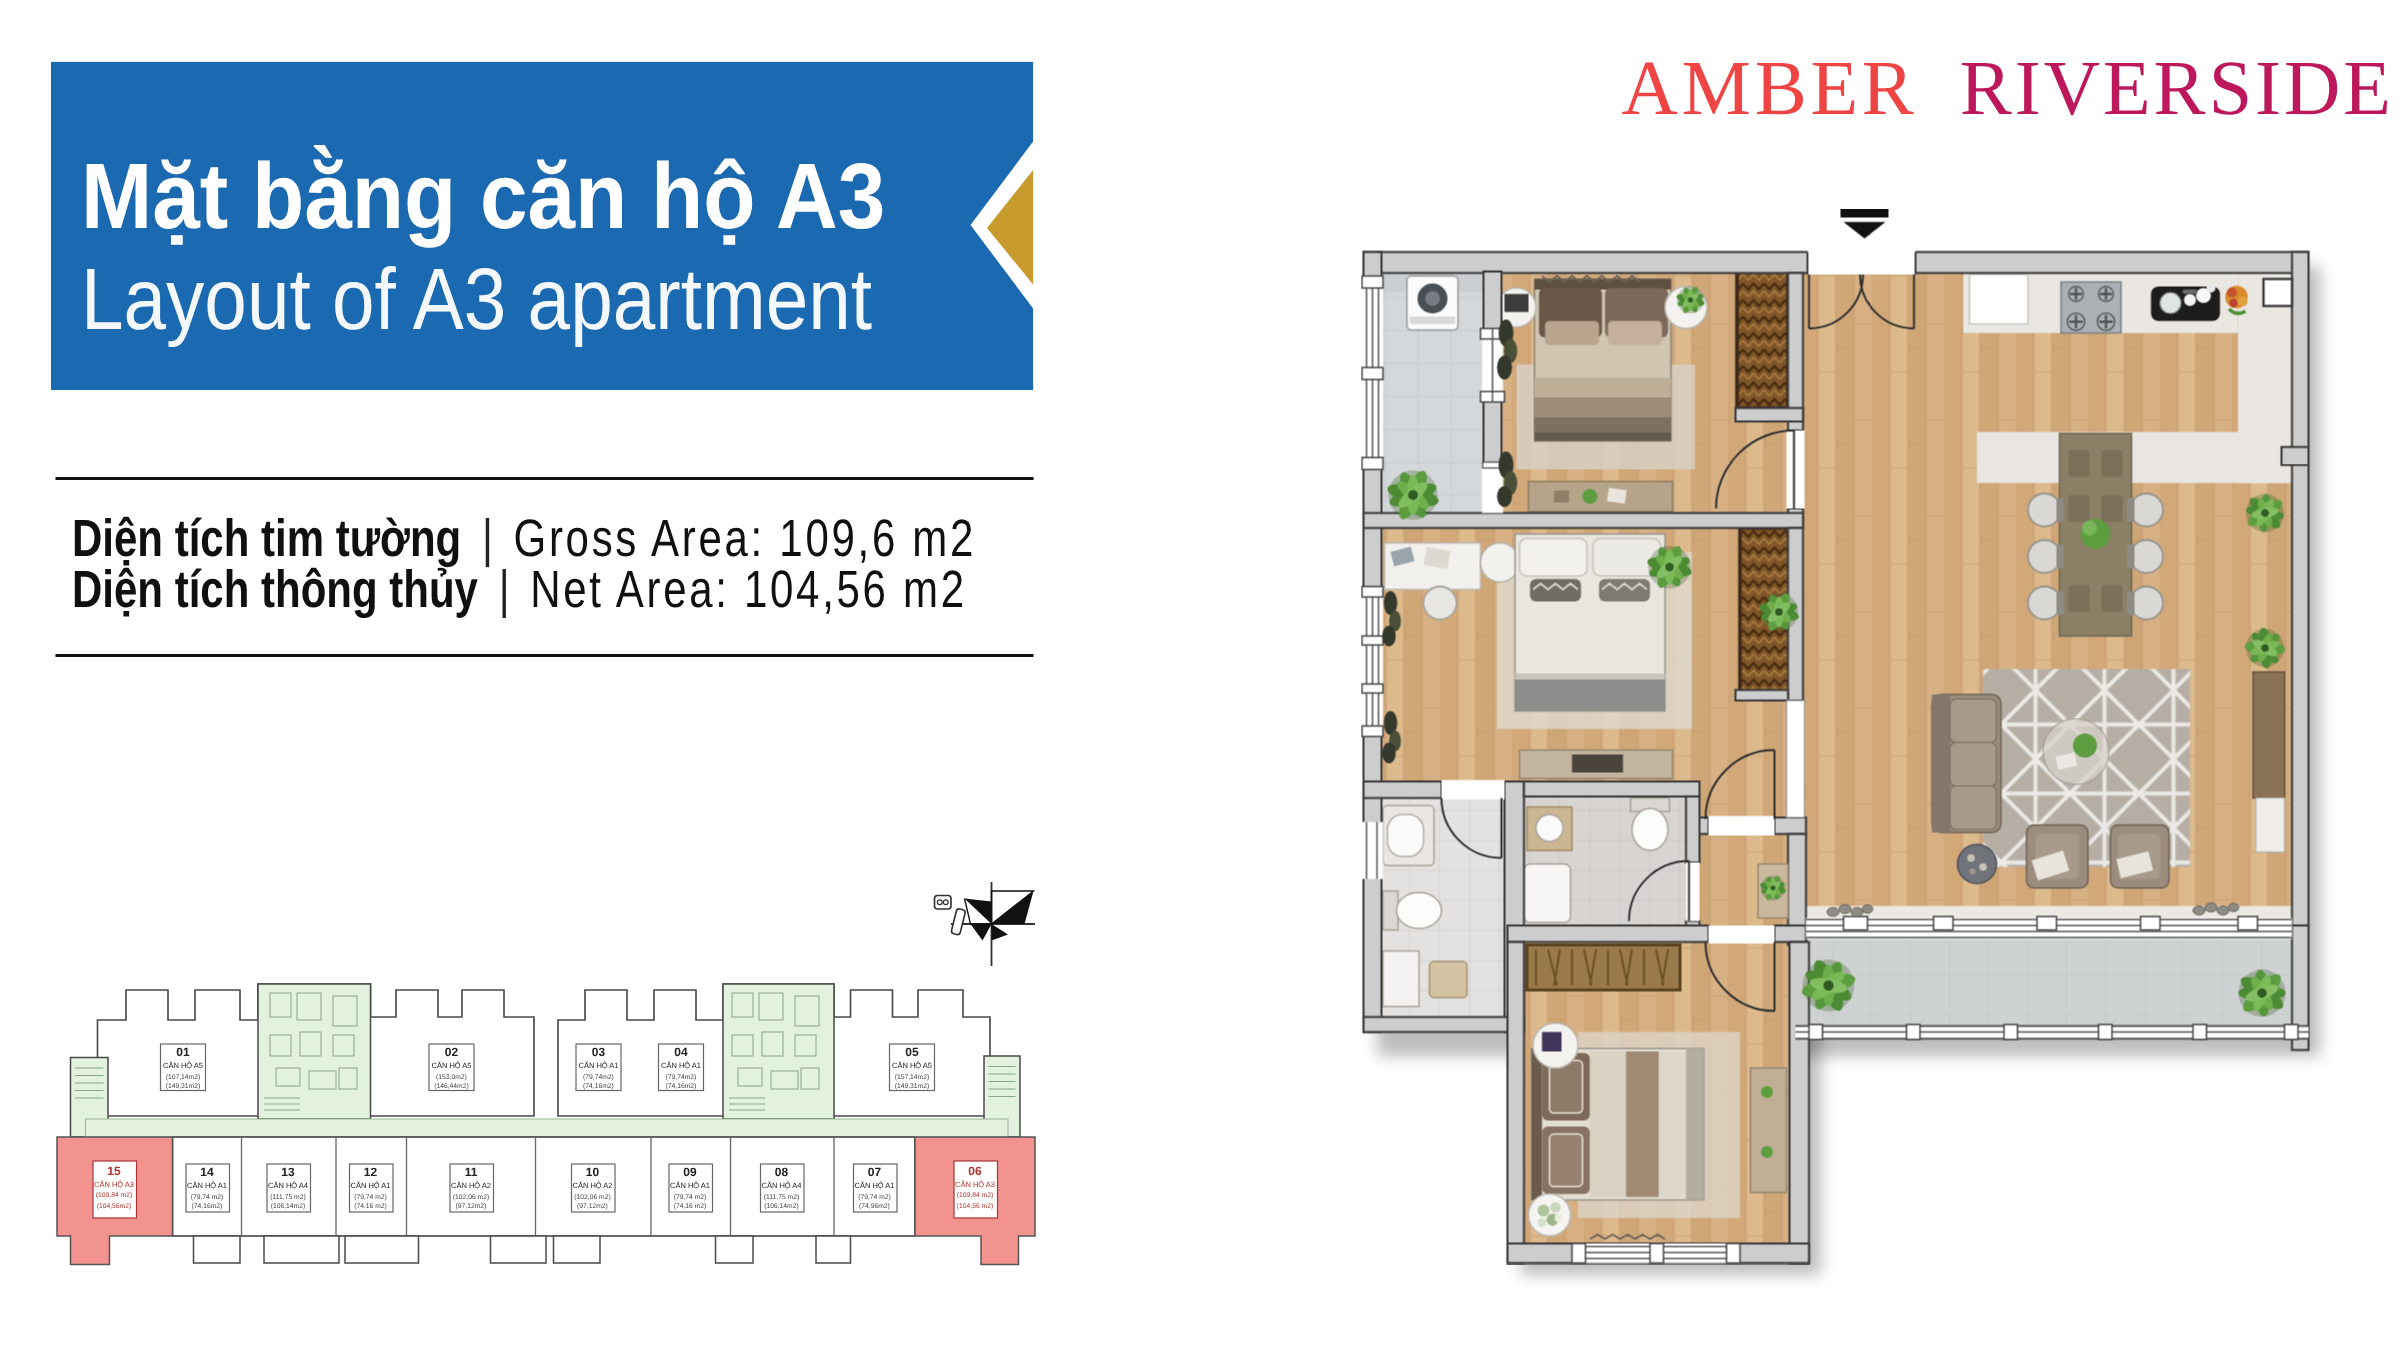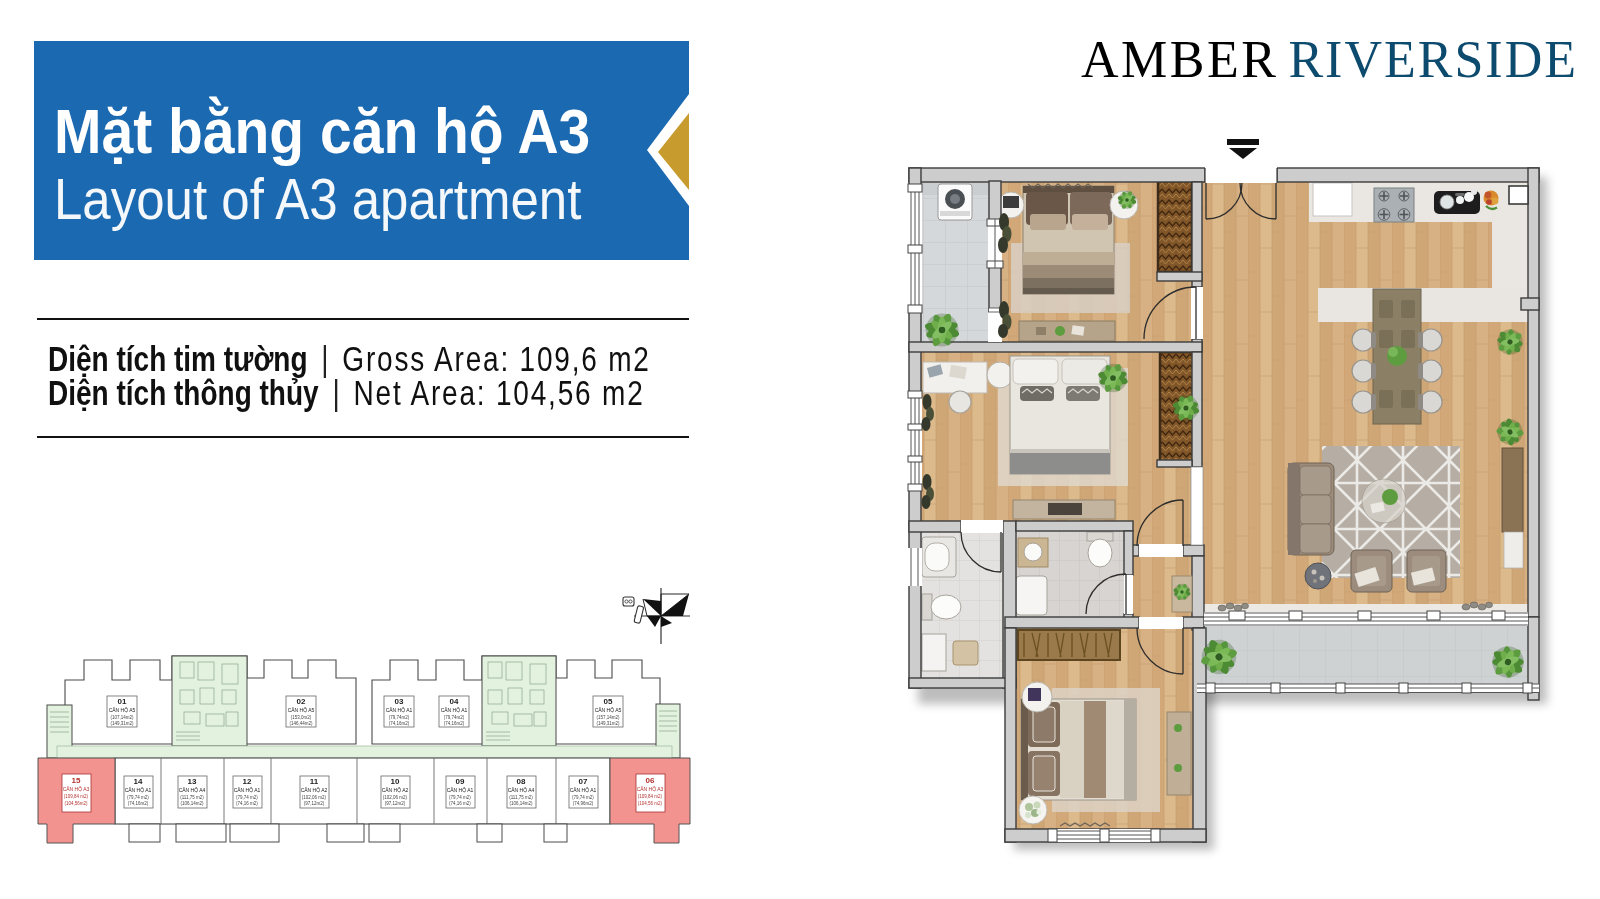--- a/index.html
+++ b/index.html
@@ -7,22 +7,22 @@
   .abs{position:absolute;}
   
   .banner{left:34px;top:41px;width:655px;height:219px;background:#1b69b0;
     clip-path:polygon(0 0,655px 0,655px 53px,613px 109px,655px 165px,655px 219px,0 219px);}
   .goldtri{left:34px;top:41px;width:655px;height:219px;background:#c79b2e;
     clip-path:polygon(624px 111px,655px 72px,655px 149px);}
   .t1{left:54px;top:101px;color:#fff;font-size:57px;font-weight:bold;letter-spacing:0px;transform:scaleY(1.09);transform-origin:top left;line-height:57px;}
   .t2{left:54px;top:170px;color:#f4f8fb;font-size:51px;font-weight:normal;transform:scaleY(1.14);transform-origin:top left;line-height:51px;}
   
   .logo{left:1081px;top:34px;font-family:"Liberation Serif",serif;font-size:52px;white-space:nowrap;line-height:52px;}
-  .logo .am{color:#000000;letter-spacing:2.5px;}
-  .logo .riv{color:#0c4a6e;letter-spacing:2px;margin-left:10px;}
+  .logo .am{color:#ef4444;letter-spacing:2.5px;}
+  .logo .riv{color:#be185d;letter-spacing:2px;margin-left:28px;}
   
   .rule{left:37px;width:652px;height:2px;background:#111;}
   .areas{left:48px;top:342px;transform:scaleY(1.25);transform-origin:top left;color:#101010;white-space:nowrap;}
   .areas .ln{font-size:28px;font-weight:bold;line-height:27.2px;}
   .areas .reg{font-weight:normal;letter-spacing:1.8px;}
   .areas .sep{font-weight:normal;color:#222;padding:0 6px;}
 </style>
 </head>
 <body>
 

